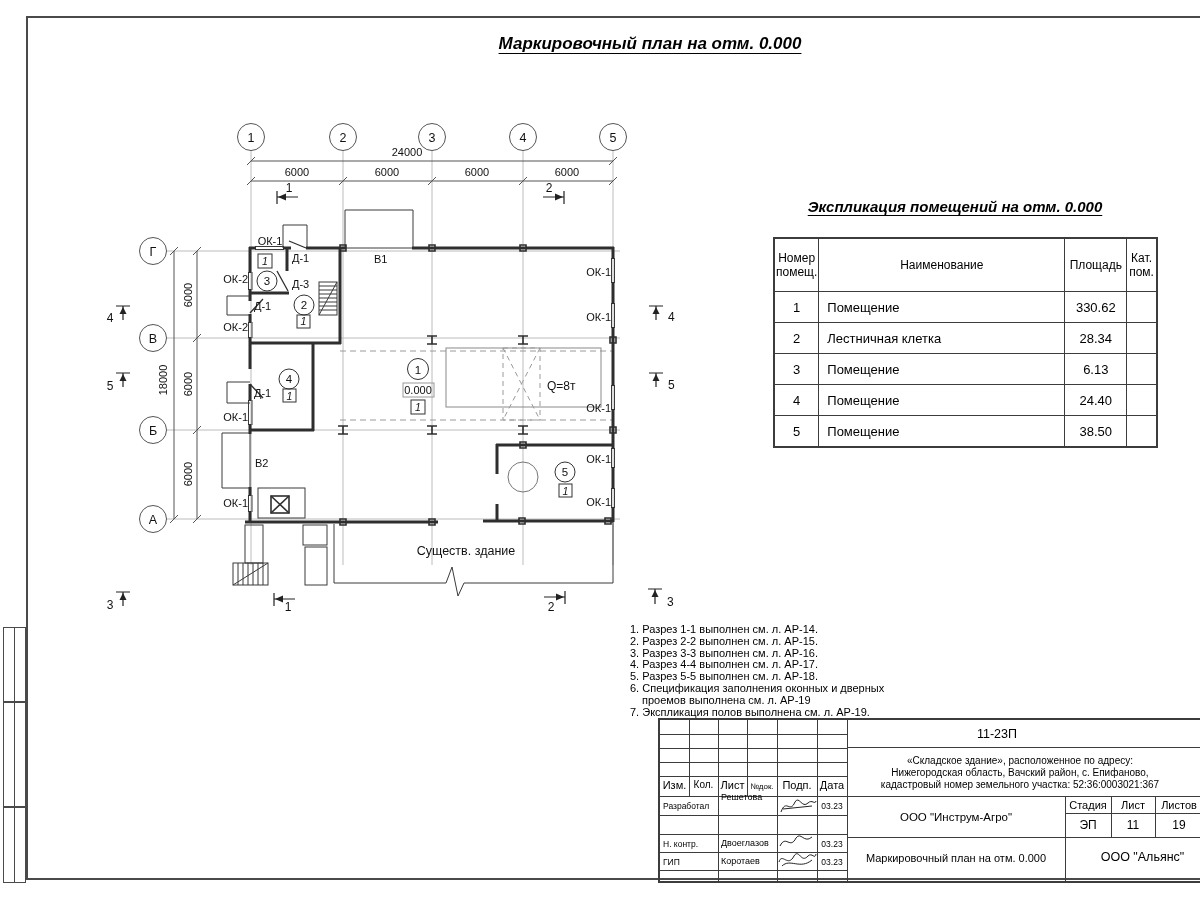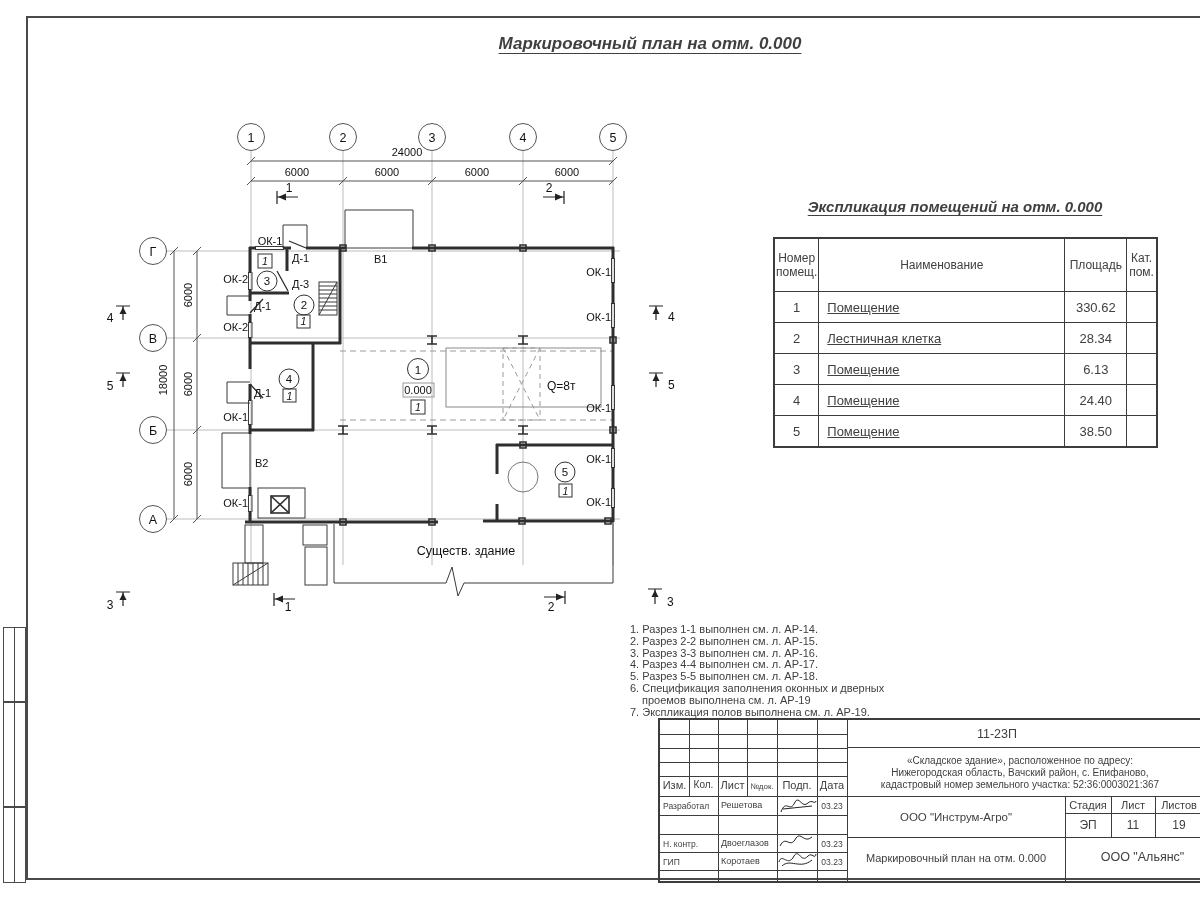--- a/index.html
+++ b/index.html
@@ -1,31 +1,31 @@
 <!DOCTYPE html>
 <html><head>
 <meta charset="utf-8">
 <style>
   html,body{margin:0;padding:0;background:#e8e8e8;}
   .sheet{position:relative;width:1200px;height:900px;background:#fff;overflow:hidden;
-         font-family:"Liberation Sans",sans-serif;color:#404040;}
+         font-family:"Liberation Sans",sans-serif;color:#000000;}
   .frame{position:absolute;left:26px;top:16px;width:1190px;height:864px;
          border:2px solid #4a4a4a;box-sizing:border-box;}
   .mini{position:absolute;left:3px;width:23px;border:1px solid #4a4a4a;box-sizing:border-box;}
   .mini-div{position:absolute;left:14px;width:1px;background:#4a4a4a;}
   .plan-title{position:absolute;left:450px;top:34px;width:400px;text-align:center;
       font-size:17px;font-style:italic;font-weight:bold;text-decoration:underline;text-underline-offset:4px;}
   .expl-title{position:absolute;left:795px;top:198px;width:320px;text-align:center;
       font-size:15px;font-style:italic;font-weight:bold;text-decoration:underline;text-underline-offset:3px;}
   table.expl{position:absolute;left:773px;top:237px;border-collapse:collapse;table-layout:fixed;
       border:2px solid #3c3c3c;}
   table.expl th,table.expl td{border:1px solid #3c3c3c;font-weight:normal;overflow:hidden;}
   table.expl th{font-size:12px;text-align:center;padding:12px 1px;}
   table.expl td{font-size:13px;height:28px;}
-  td.c{text-align:center;} td.l{text-align:left;padding-left:8px;text-decoration:underline;}
+  td.c{text-align:center;} td.l{text-align:left;padding-left:8px;}
   .notes{position:absolute;left:630px;top:624px;width:300px;font-size:11px;line-height:11.8px;}
   .notes div{white-space:nowrap;}
   .notes .wrap{padding-left:12px;}
   
   .tb{position:absolute;left:658px;top:718px;width:600px;height:165px;
       border:2px solid #3c3c3c;box-sizing:border-box;font-size:11px;}
   .vl{position:absolute;width:1px;background:#3c3c3c;}
   .hl{position:absolute;height:1px;background:#3c3c3c;}
   .tbt{position:absolute;overflow:hidden;}
   .ctr{text-align:center;}
@@ -333,21 +333,21 @@
     <div class="hl" style="left:187px;top:117px;width:409px;"></div>
 
     <div class="tbt ctr" style="left:0;top:59px;width:29px;font-size:11px;">Изм.</div>
     <div class="tbt ctr" style="left:29px;top:59px;width:29px;font-size:10px;">Кол.</div>
     <div class="tbt ctr" style="left:58px;top:59px;width:29px;font-size:11px;">Лист</div>
     <div class="tbt ctr" style="left:87px;top:62px;width:30px;font-size:8px;">№док.</div>
     <div class="tbt ctr" style="left:117px;top:59px;width:40px;font-size:11px;">Подп.</div>
     <div class="tbt ctr" style="left:157px;top:59px;width:30px;font-size:11px;">Дата</div>
 
     <div class="tbt" style="left:3px;top:81px;width:54px;font-size:8.5px;">Разработал</div>
-    <div class="tbt" style="left:61px;top:80px;width:55px;font-size:9px;">Решетова</div>
+    <div class="tbt" style="left:61px;top:72px;width:55px;font-size:9px;">Решетова</div>
     <div class="tbt ctr" style="left:157px;top:81px;width:30px;font-size:8.5px;">03.23</div>
     <div class="tbt" style="left:3px;top:119px;width:68px;font-size:8.5px;">Н. контр.</div>
     <div class="tbt" style="left:61px;top:118px;width:58px;font-size:9px;">Двоеглазов</div>
     <div class="tbt ctr" style="left:157px;top:119px;width:30px;font-size:8.5px;">03.23</div>
     <div class="tbt" style="left:3px;top:137px;width:54px;font-size:8.5px;">ГИП</div>
     <div class="tbt" style="left:61px;top:136px;width:78px;font-size:9px;">Коротаев</div>
     <div class="tbt ctr" style="left:157px;top:137px;width:30px;font-size:8.5px;">03.23</div>
 
     <svg width="40" height="22" style="position:absolute;left:118px;top:75px;">
       <path d="M3,17 C8,3 12,19 17,7 C21,0 24,14 30,8 C34,4 37,10 38,6 M5,14 L34,11" stroke="#222" stroke-width="1" fill="none"></path>

